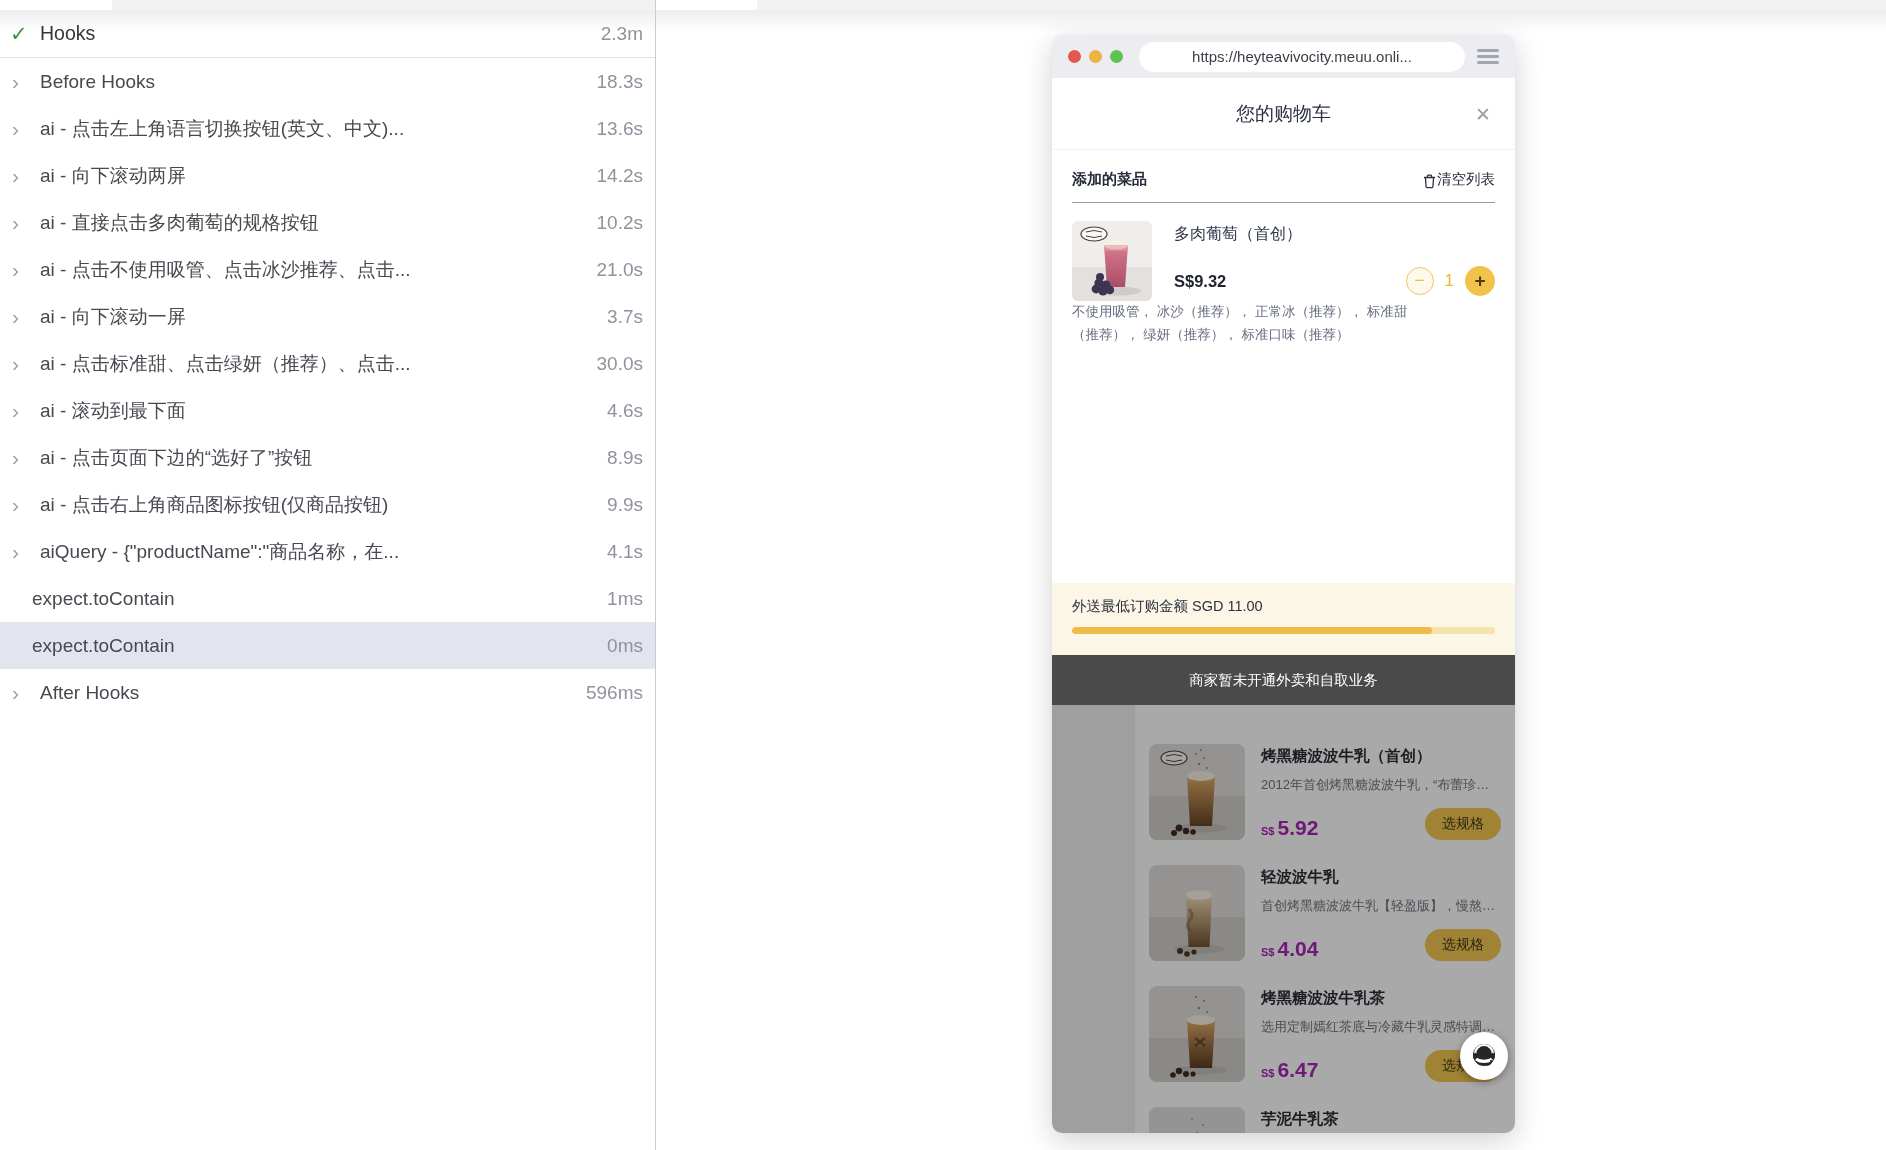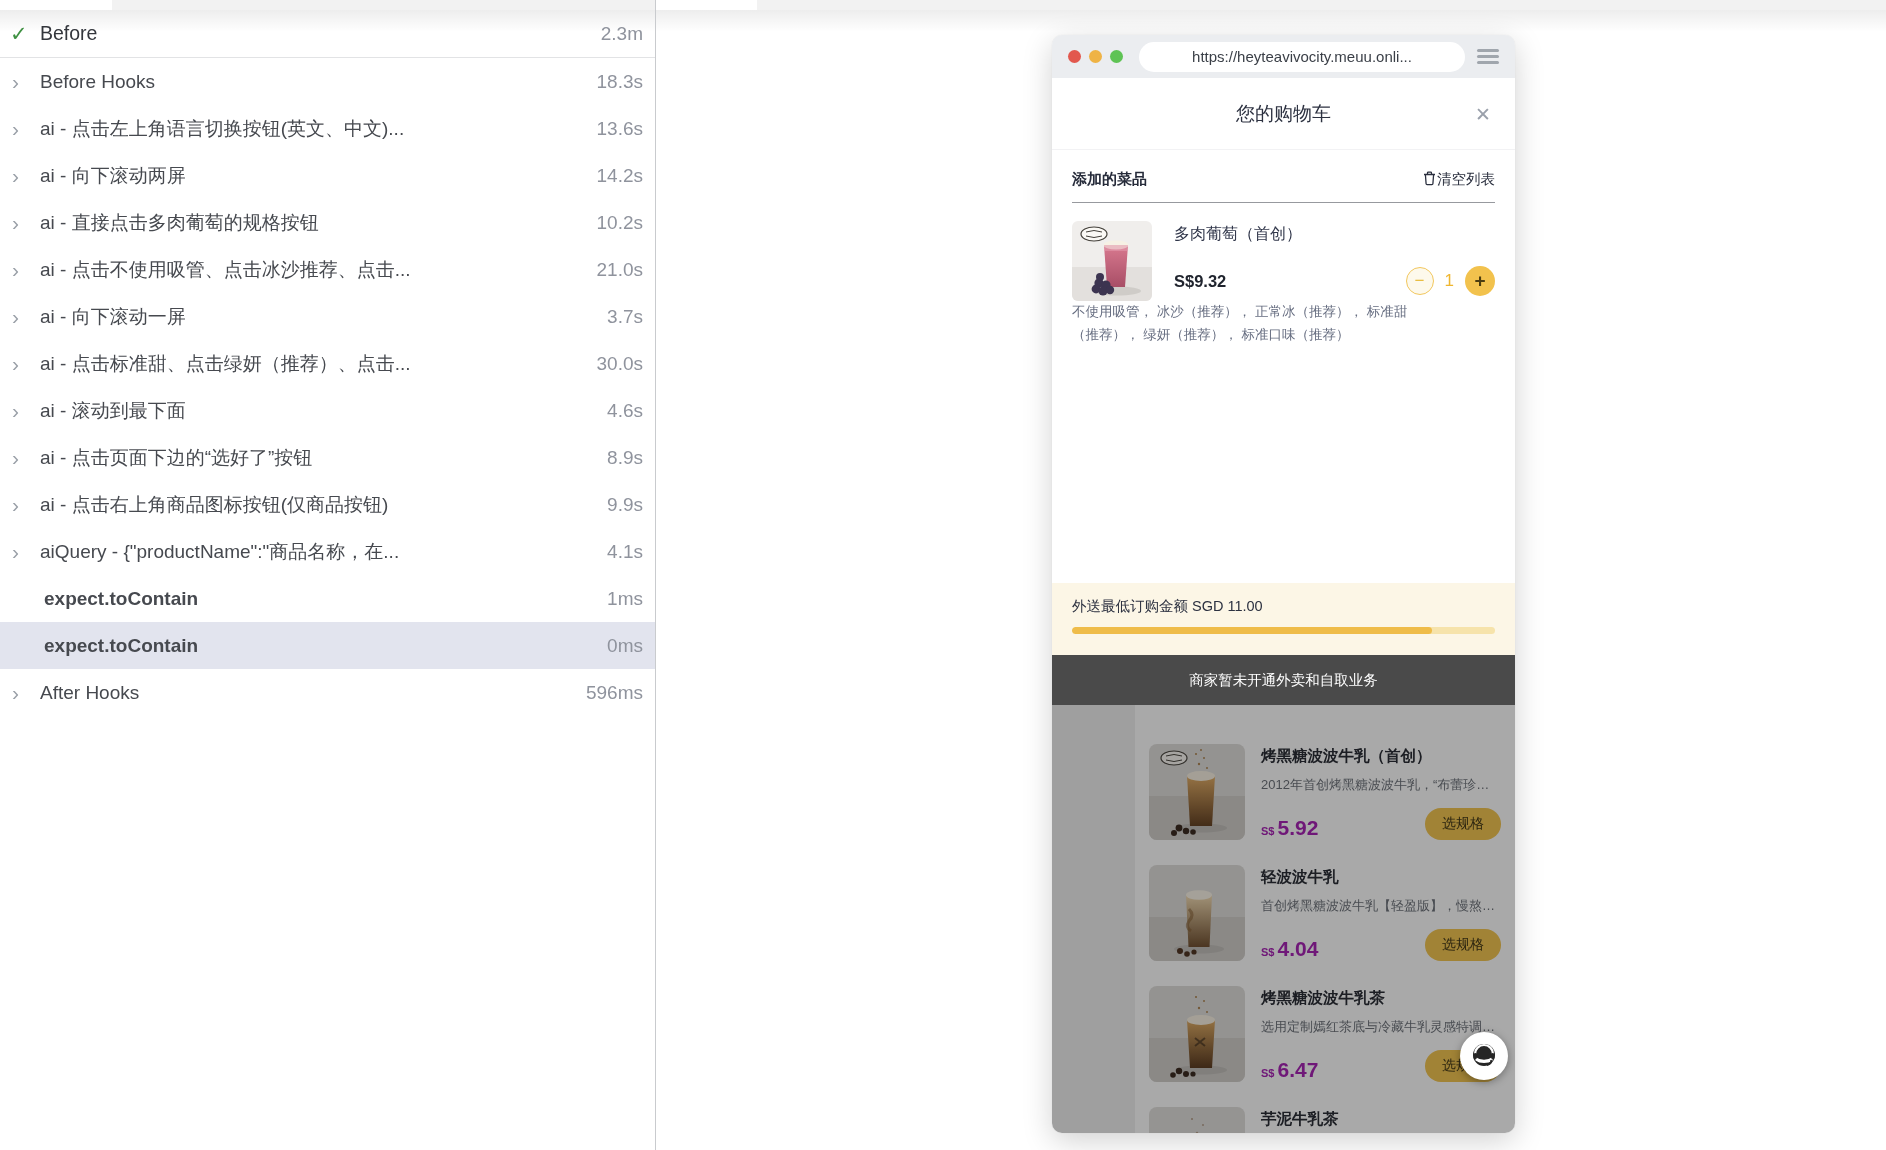--- a/index.html
+++ b/index.html
@@ -17,21 +17,21 @@
   .v-divider { position:absolute; left:655px; top:0; width:1px; height:1150px; background:#c9cbce; }
 
   .status-row { height:48px; display:flex; align-items:center; padding:0 12px 0 10px;
     border-bottom:1px solid #e2e3e5; font-size:19.5px; color:#33363c; }
   .check-icon { color:#3f9142; font-size:21px; width:30px; }
   .status-time { margin-left:auto; color:#8f939d; font-size:19px; }
 
   .step-row { height:47px; display:flex; align-items:center; padding:0 12px; font-size:19px; }
   .chev-icon { color:#9aa0a8; width:28px; font-size:21px; line-height:1; flex-shrink:0; }
   .step-label { flex:1; color:#46494f; white-space:nowrap; overflow:hidden; }
-  .step-row.no-chev .step-label { margin-left:32px;font-weight:bold; }
+  .step-row.no-chev .step-label { margin-left:20px; }
   .step-time { color:#8f939d; margin-left:14px; flex-shrink:0; }
   .step-row.highlight { background:#e2e4ee; }
 
   
   .window { position:absolute; left:1052px; top:35px; width:463px; height:1098px;
     background:#fff; border-radius:10px; overflow:hidden;
     box-shadow:0 8px 30px rgba(0,0,0,0.18), 0 0 1px rgba(0,0,0,0.15); }
 
   .chrome { height:43px; background:#ebedf0; display:flex; align-items:center; padding:0 16px; }
   .dot { width:13px; height:13px; border-radius:50%; margin-right:8px; flex-shrink:0; }
@@ -42,21 +42,21 @@
   .hamburger span { display:block; height:2.5px; background:#a0a6ad; border-radius:2px; margin:3.5px 0; }
 
   .page-header { height:72px; position:relative; display:flex; align-items:center; justify-content:center;
     font-size:19px; color:#2c3140; font-weight:500; border-bottom:1px solid #f2f2f4; }
   .close-icon { position:absolute; right:24px; top:50%; transform:translateY(-50%);
     font-size:19px; color:#9aa0ab; font-weight:400; }
 
   .cart-zone { height:433px; padding:20px 20px 0; }
   .cart-head { display:flex; align-items:center; justify-content:space-between; }
   .cart-head-title { font-size:15px; font-weight:700; color:#262b3a; }
-  .clear-btn { display:flex; align-items:flex-start; font-size:14.5px; color:#2a2f3e; }
+  .clear-btn { display:flex; align-items:flex-end; font-size:14.5px; color:#2a2f3e; }
   .cart-divider { margin-top:13px; border-bottom:1px solid #97999e; }
 
   .cart-item { display:flex; margin-top:18px; }
   .cart-img { width:80px; height:80px; border-radius:6px; overflow:hidden; flex-shrink:0; }
   .cart-info { flex:1; margin-left:22px; display:flex; flex-direction:column;
     justify-content:space-between; padding:3px 0 5px; }
   .cart-title { font-size:16px; color:#30364a; font-weight:500; }
   .price-row { display:flex; align-items:center; justify-content:space-between; }
   .cart-price { font-size:16.5px; font-weight:700; color:#20242e; }
   .stepper { display:flex; align-items:center; gap:11px; }
@@ -101,21 +101,21 @@
 <div class="top-strip">
   <div class="strip-notch" style="left:0; width:112px;"></div>
   <div class="strip-notch" style="left:656px; width:101px;"></div>
 </div>
 <div class="strip-shadow"></div>
 <div class="v-divider"></div>
 
 <div class="left-panel">
   <div class="status-row">
     <span class="check-icon">✓</span>
-    <span>Before</span>
+    <span>Hooks</span>
     <span class="status-time">2.3m</span>
   </div>
 
   <div class="step-row">
     <span class="chev-icon">›</span>
     <span class="step-label">Before Hooks</span>
     <span class="step-time">18.3s</span>
   </div>
   <div class="step-row">
     <span class="chev-icon">›</span>

